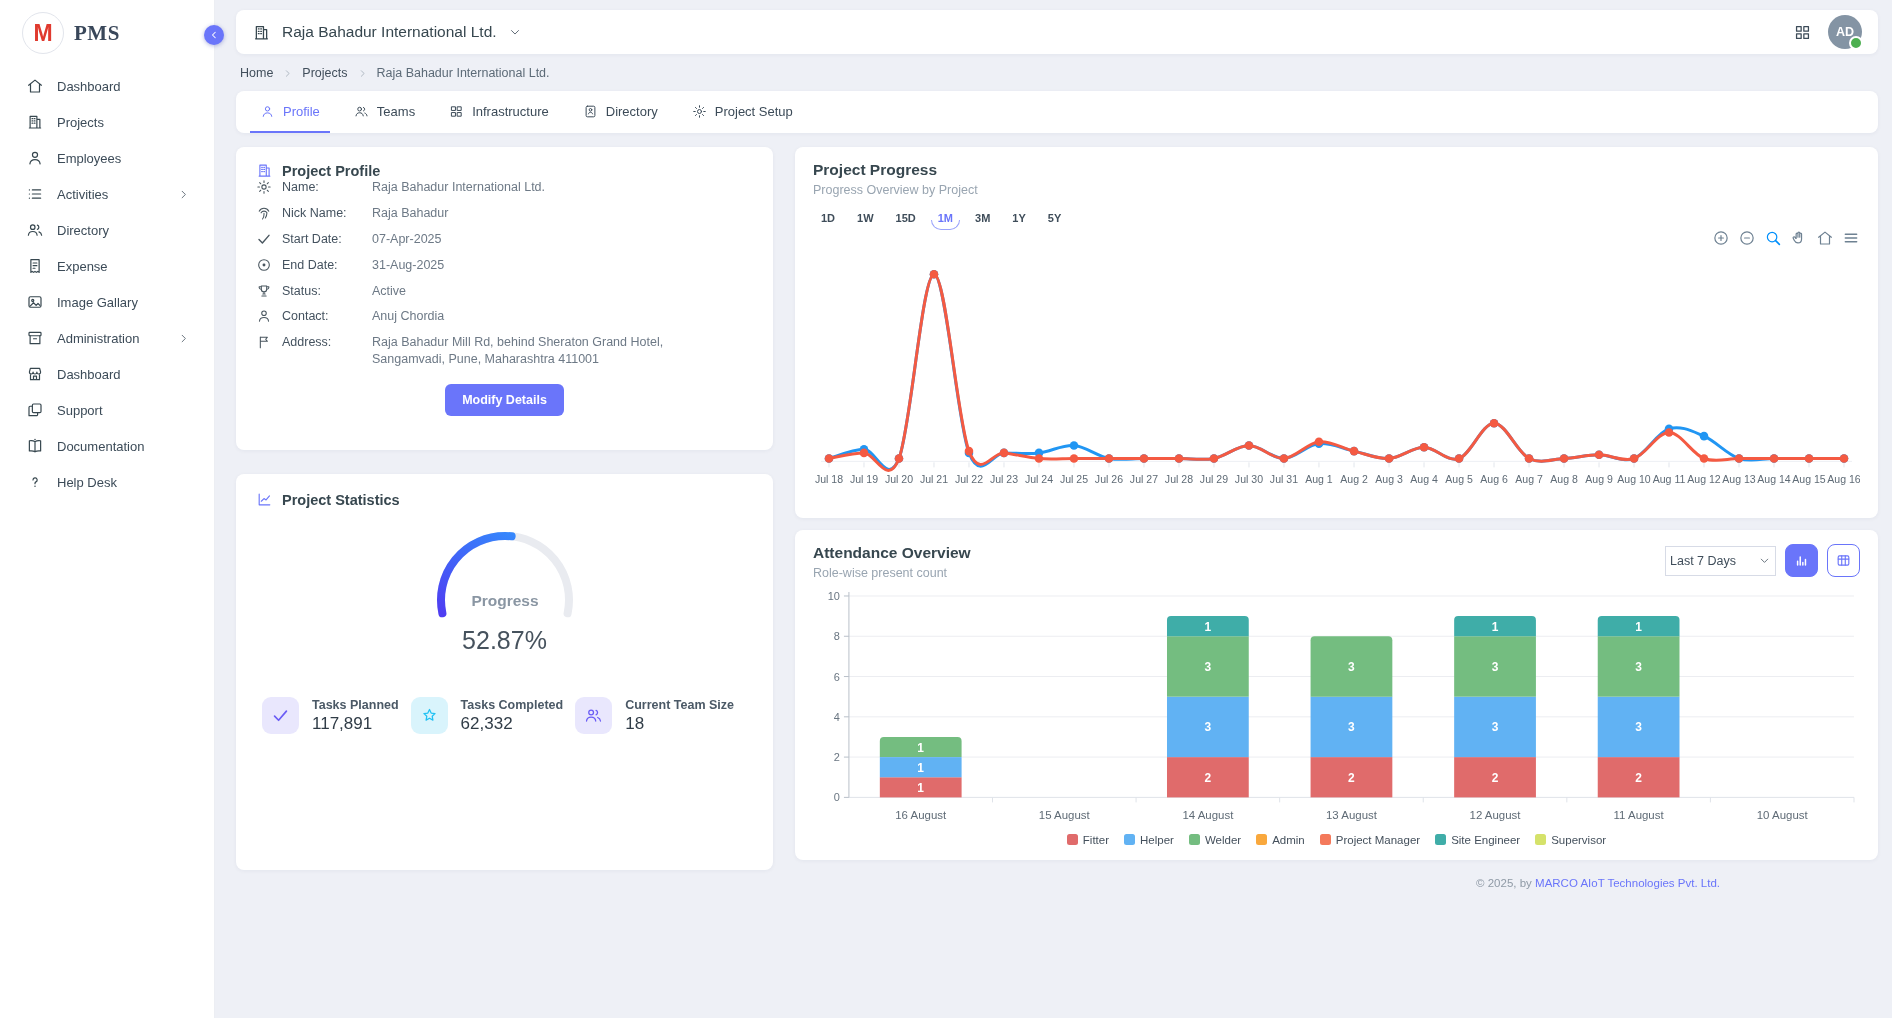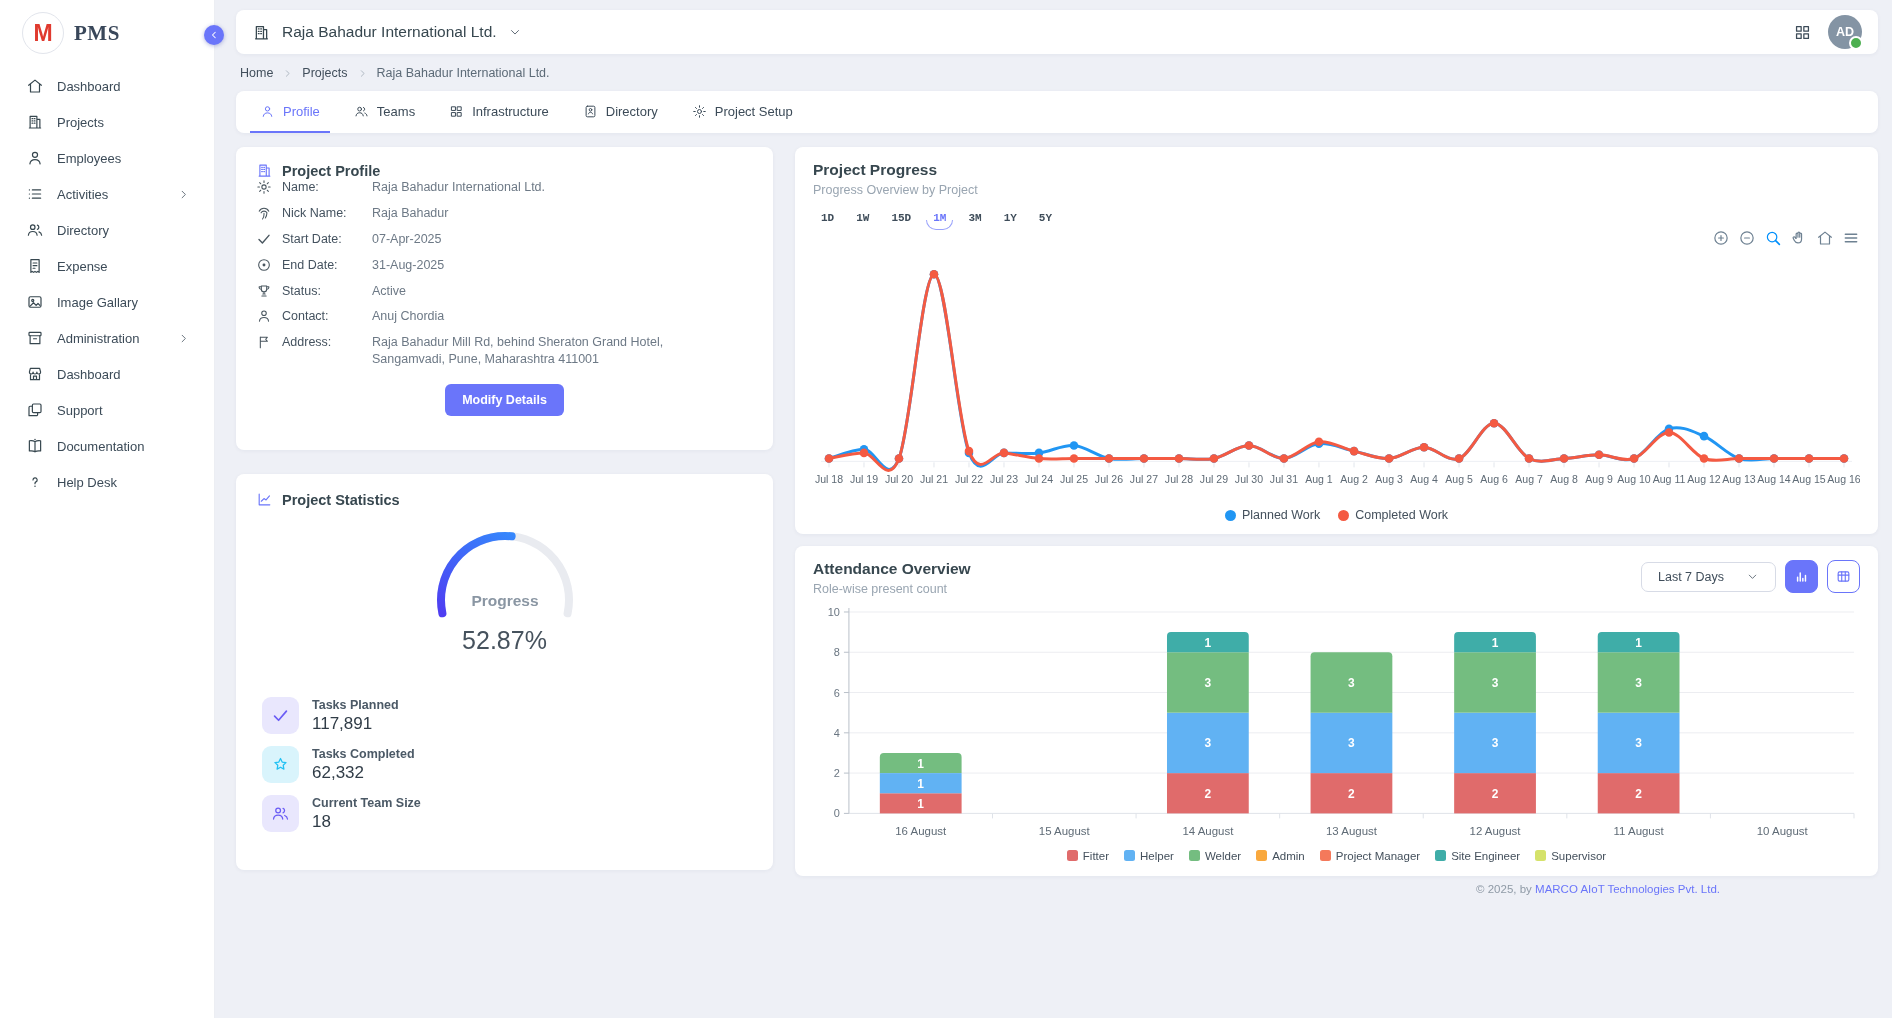--- a/index.html
+++ b/index.html
@@ -56,51 +56,51 @@
   .pf-row{display:flex;align-items:flex-start;gap:10px;font-size:12.5px;line-height:1.35;}
   .pf-ico{color:#49565f;display:flex;margin-top:0px;}
   .pf-label{width:80px;flex:0 0 80px;color:#44525f;}
   .pf-value{color:#6d7986;max-width:330px;}
   .modify-btn{display:block;margin:16px auto 0;background:#6a75fa;color:#fff;border:none;border-radius:6px;
     padding:9px 17px;font-size:12.5px;font-weight:bold;cursor:pointer;font-family:inherit;}
   
   .stats-card{padding:17px 20px 20px;height:359px;}
   .gauge-wrap{width:180px;margin:14px auto 0;text-align:center;}
   .gauge-pct{font-size:25px;color:#46525d;margin-top:0px;}
-  .stat-items{margin-top:42px;display:flex;flex-direction:column;gap:12px;padding-left:6px;}
+  .stat-items{margin-top:42px;display:flex;gap:12px;padding-left:6px;}
   .stat-item{display:flex;align-items:center;gap:13px;}
   .stat-tile{width:37px;height:37px;border-radius:9px;display:flex;align-items:center;justify-content:center;}
   .stat-label{font-size:12.5px;font-weight:bold;color:#4b5966;}
   .stat-value{font-size:17px;color:#303c47;margin-top:2px;}
   
   .progress-card{padding:14px 18px 12px;}
   .pc-title{font-size:15.5px;font-weight:bold;color:#37474f;}
   .pc-sub{font-size:12.5px;color:#99a5b1;margin-top:4px;}
   .range-row{display:flex;gap:6px;margin-top:12px;align-items:center;}
-  .range-btn{position:relative;background:none;border:none;font-family:Liberation Mono, monospace;font-size:11px;font-weight:bold;
+  .range-btn{position:relative;background:none;border:none;font-family:Liberation Sans, sans-serif;font-size:11px;font-weight:bold;
     color:#3f4d5a;padding:3px 8px;cursor:pointer;}
   .range-btn.active{color:#6a75fa;}
   .range-btn.active::after{content:'';position:absolute;left:1px;right:1px;bottom:-3px;height:9px;
     border:1px solid #9aa3fb;border-top:none;border-radius:0 0 10px 10px;}
   .chart-toolbar{display:flex;justify-content:flex-end;gap:8px;height:20px;margin-top:2px;color:#6e8192;}
   .ct-btn{background:none;border:none;padding:0;display:flex;color:#6e8192;cursor:pointer;}
   .ct-btn.active{color:#008ffb;}
   #line-chart{width:100%;display:block;}
   .chart-legend{display:flex;justify-content:center;gap:18px;align-items:center;margin-top:2px;}
   .cl-item{display:flex;align-items:center;gap:6px;font-size:12.5px;color:#44505c;cursor:pointer;}
   .cl-dot{width:11px;height:11px;border-radius:50%;}
   .xlab{font-size:10.6px;fill:#5f6b76;text-anchor:middle;}
   .ylab{font-size:11px;fill:#6a7682;text-anchor:end;}
   .seglab{font-size:12px;font-weight:bold;fill:#fff;text-anchor:middle;}
   
   .attendance-card{padding:14px 18px 14px;}
   .at-head{display:flex;align-items:flex-start;}
   .at-controls{margin-left:auto;display:flex;align-items:center;gap:9px;}
-  .select-box{display:flex;align-items:center;gap:22px;border:1px solid #d7dbe6;border-radius:7px;
-    padding:7px 16px;font-size:12.5px;color:#3f4d5a;background:#fff;cursor:pointer;}
+  .select-box{display:flex;align-items:center;gap:22px;border:1px solid #d7dbe6;border-radius:0;
+    padding:7px 4px;font-size:12.5px;color:#3f4d5a;background:#fff;cursor:pointer;}
   .view-btn{width:31px;height:31px;border-radius:8px;display:flex;align-items:center;justify-content:center;cursor:pointer;}
   .view-btn.active{background:#6a75fa;border:1px solid #6a75fa;color:#fff;}
   .view-btn.outline{background:#fff;border:1px solid #6a75fa;color:#6a75fa;}
   #bar-chart{width:100%;display:block;margin-top:8px;}
   .bar-legend{display:flex;justify-content:center;gap:15px;align-items:flex-end;margin-top:4px;flex-wrap:wrap;}
   .bl-item{display:flex;align-items:center;gap:5px;font-size:11.5px;color:#44505c;cursor:pointer;}
   .bl-sq{width:11px;height:11px;border-radius:2.5px;}
   
   .footer{text-align:right;padding:7px 158px 0 0;font-size:11.5px;color:#8f9aa6;}
   .footer .f-company{color:#6a75fa;cursor:pointer;}
@@ -728,30 +728,20 @@
               <text class="xlab" x="753.2" y="235">Aug 8</text>
               <text class="xlab" x="788.3" y="235">Aug 9</text>
               <text class="xlab" x="823.4" y="235">Aug 10</text>
               <text class="xlab" x="858.5" y="235">Aug 11</text>
               <text class="xlab" x="893.6" y="235">Aug 12</text>
               <text class="xlab" x="928.7" y="235">Aug 13</text>
               <text class="xlab" x="963.8" y="235">Aug 14</text>
               <text class="xlab" x="998.9" y="235">Aug 15</text>
               <text class="xlab" x="1034.0" y="235">Aug 16</text>
             </svg>
-          <div class="chart-legend" id="line-legend">
-              <span class="cl-item">
-                <span class="cl-dot" style="background:#2196f3"></span>
-                <span>Planned Work</span>
-              </span>
-              <span class="cl-item">
-                <span class="cl-dot" style="background:#f45a42"></span>
-                <span>Completed Work</span>
-              </span>
-            </div>
         </section>
 
         <section class="card attendance-card">
           <div class="at-head">
             <div>
               <div class="pc-title">Attendance Overview</div>
               <div class="pc-sub">Role-wise present count</div>
             </div>
             <div class="at-controls">
               <div class="select-box">

